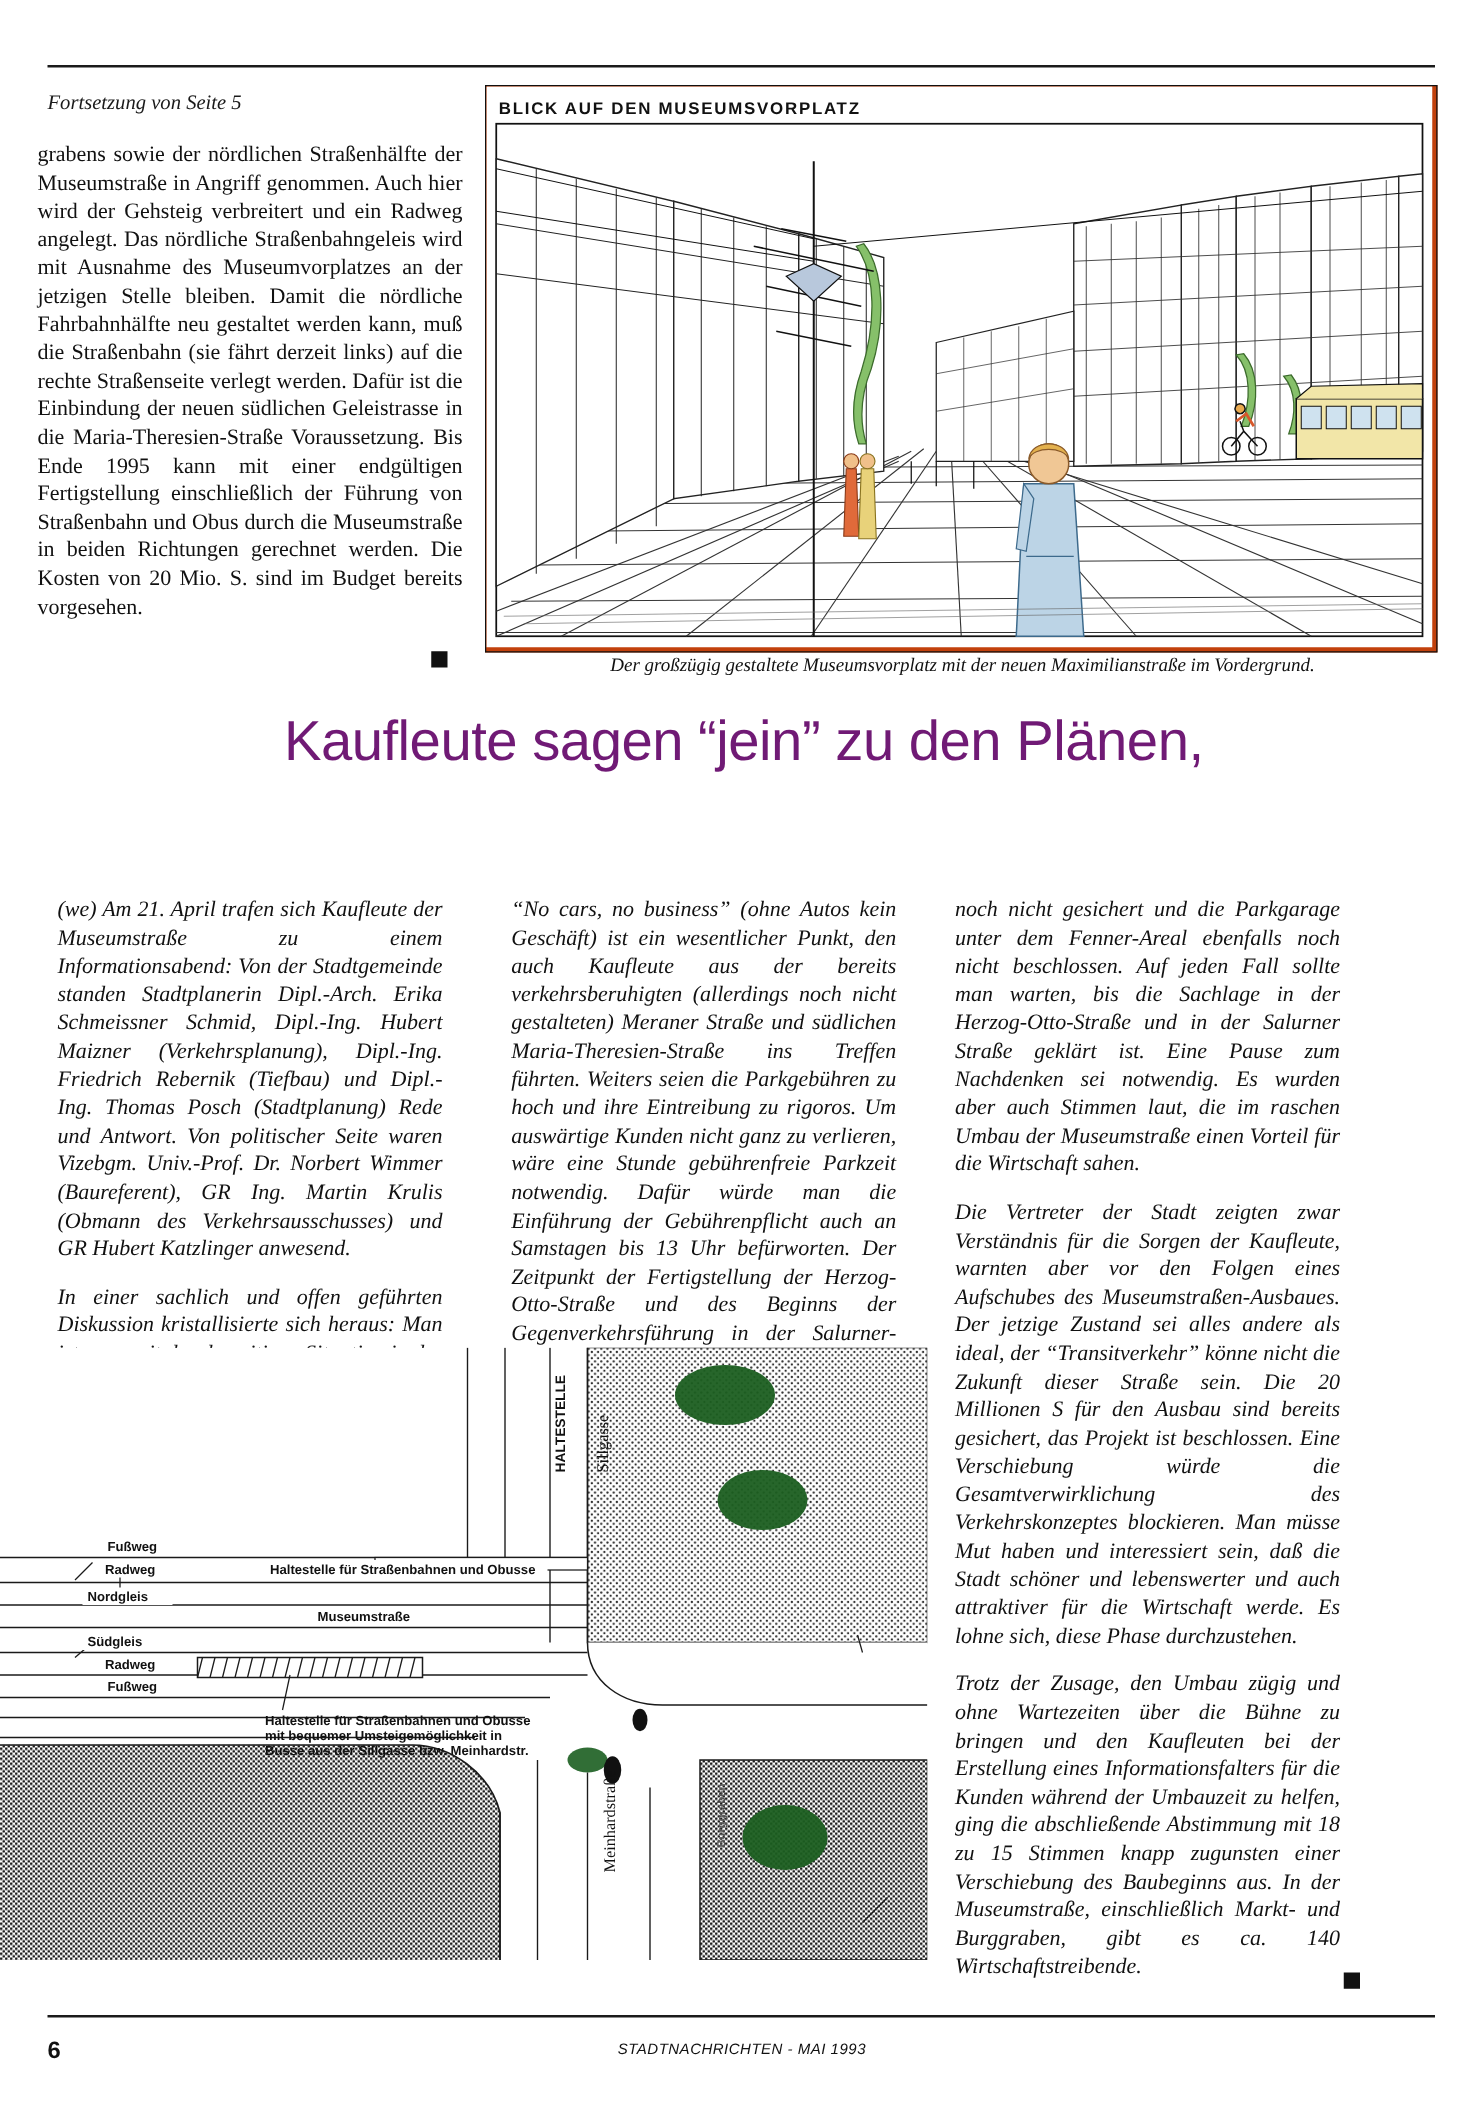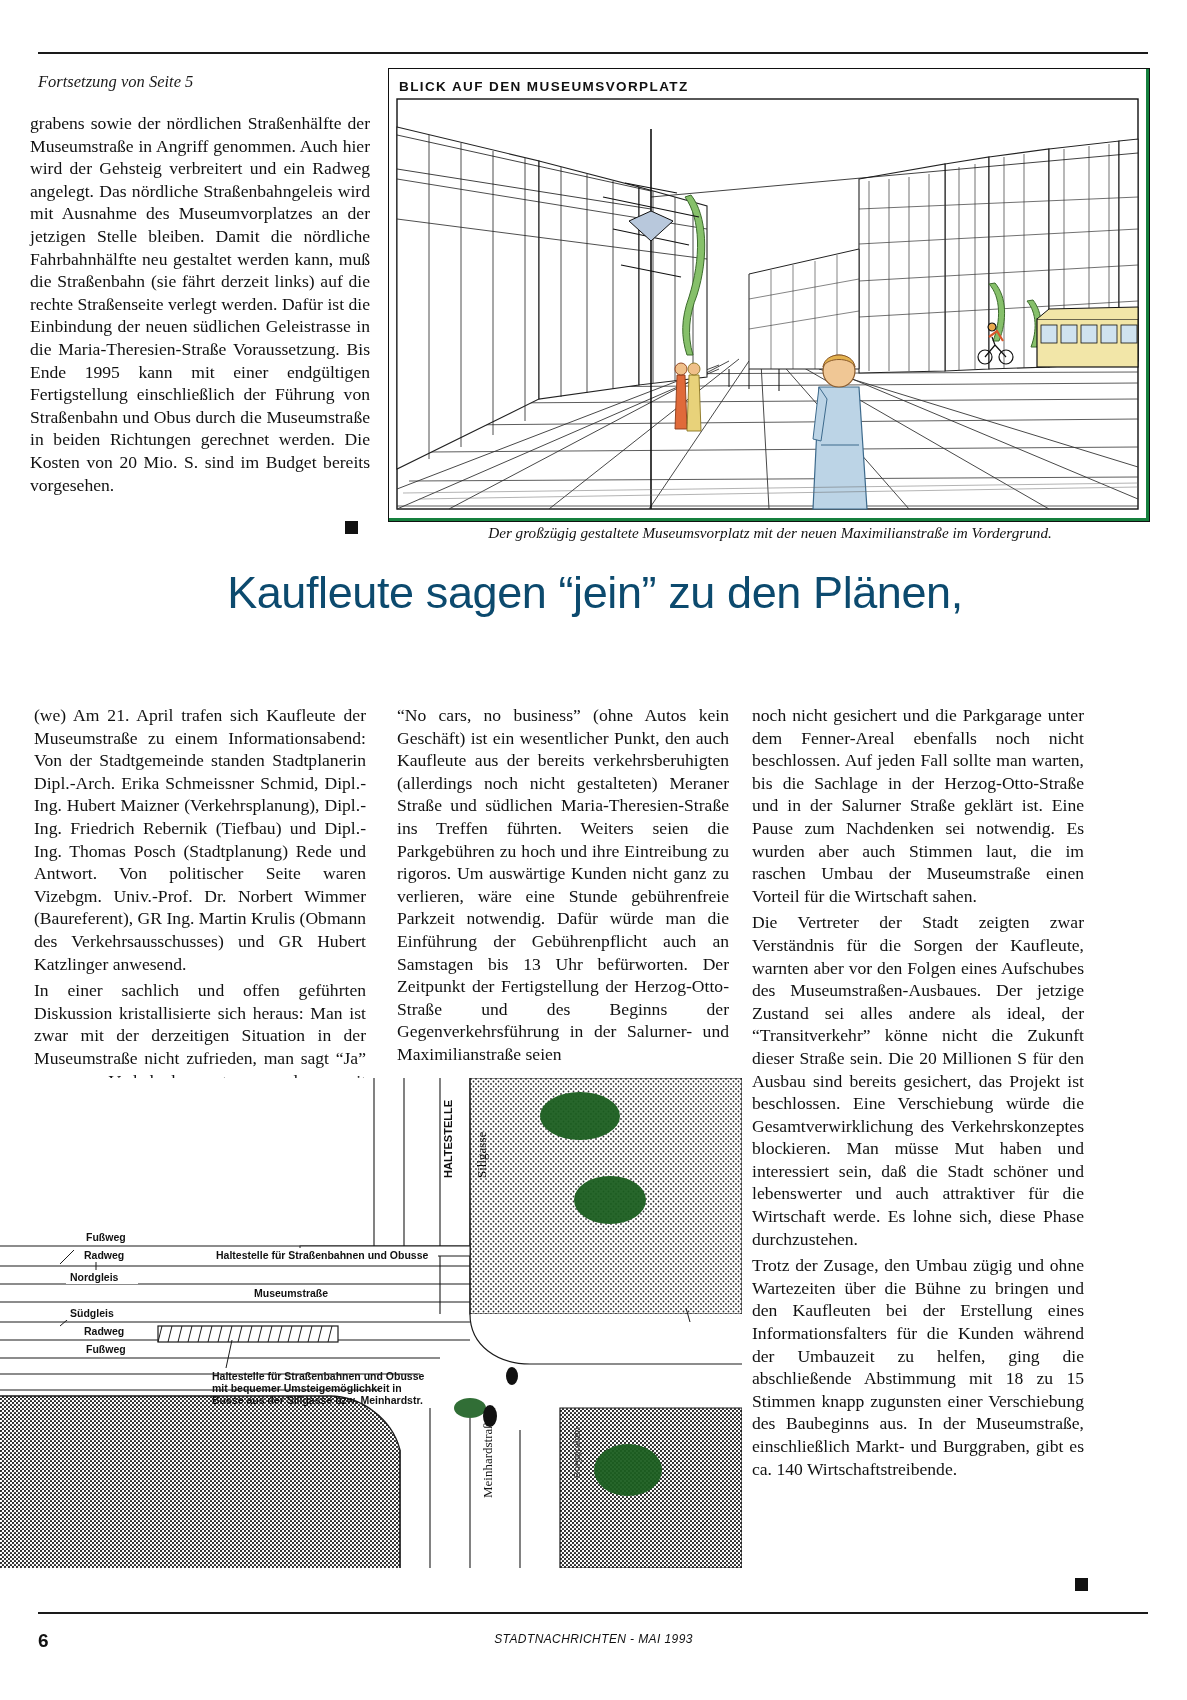--- a/index.html
+++ b/index.html
@@ -36,21 +36,21 @@
   }
   .col-top-left p { margin:0; }
   .endmark-right {
     position:absolute; width:13px; height:13px; background:#111;
   }
 
   
   .illus-wrap {
     position:absolute; left:388px; top:68px; width:760px; height:452px;
     border:1.5px solid #111;
-    background:#15803d;
+    background:#c2410c;
     overflow:hidden;
   }
   .illus-title {
     position:absolute; left:10px; top:10px;
     font-family:"Liberation Sans", sans-serif;
     font-size:13.5px; font-weight:bold; letter-spacing:1.4px;
     color:#111;
   }
   .illus-caption {
     position:absolute; left:390px; top:524px; width:760px;
@@ -58,37 +58,37 @@
     text-align:center;
   }
 
   
   .sv { position:absolute; left:0; top:0; }
 
   
   .headline {
     position:absolute; left:40px; top:566px; width:1110px;
     text-align:center;
-    color:#0c4a6e;
+    color:#701a75;
     font-family:"Liberation Sans", sans-serif;
     font-size:45px;
     line-height:1.22;
     font-weight:400;
     letter-spacing:-0.4px;
   }
 
   
   .col {
     position:absolute;
     font-size:17.6px;
     line-height:1.285;
     text-align:justify;
     color:#111;
   }
-  .col p { margin:4px; }
+  .col p { margin:16px;font-style:italic; }
   .col1 { left:30px; top:700px; width:340px; }
   .col2 { left:393px; top:700px; width:340px; }
   .col3 { left:748px; top:700px; width:340px; }
 
   
   .plan {
     position:absolute; left:0px; top:1078px; width:742px; height:490px;
     overflow:hidden;
   }
 

